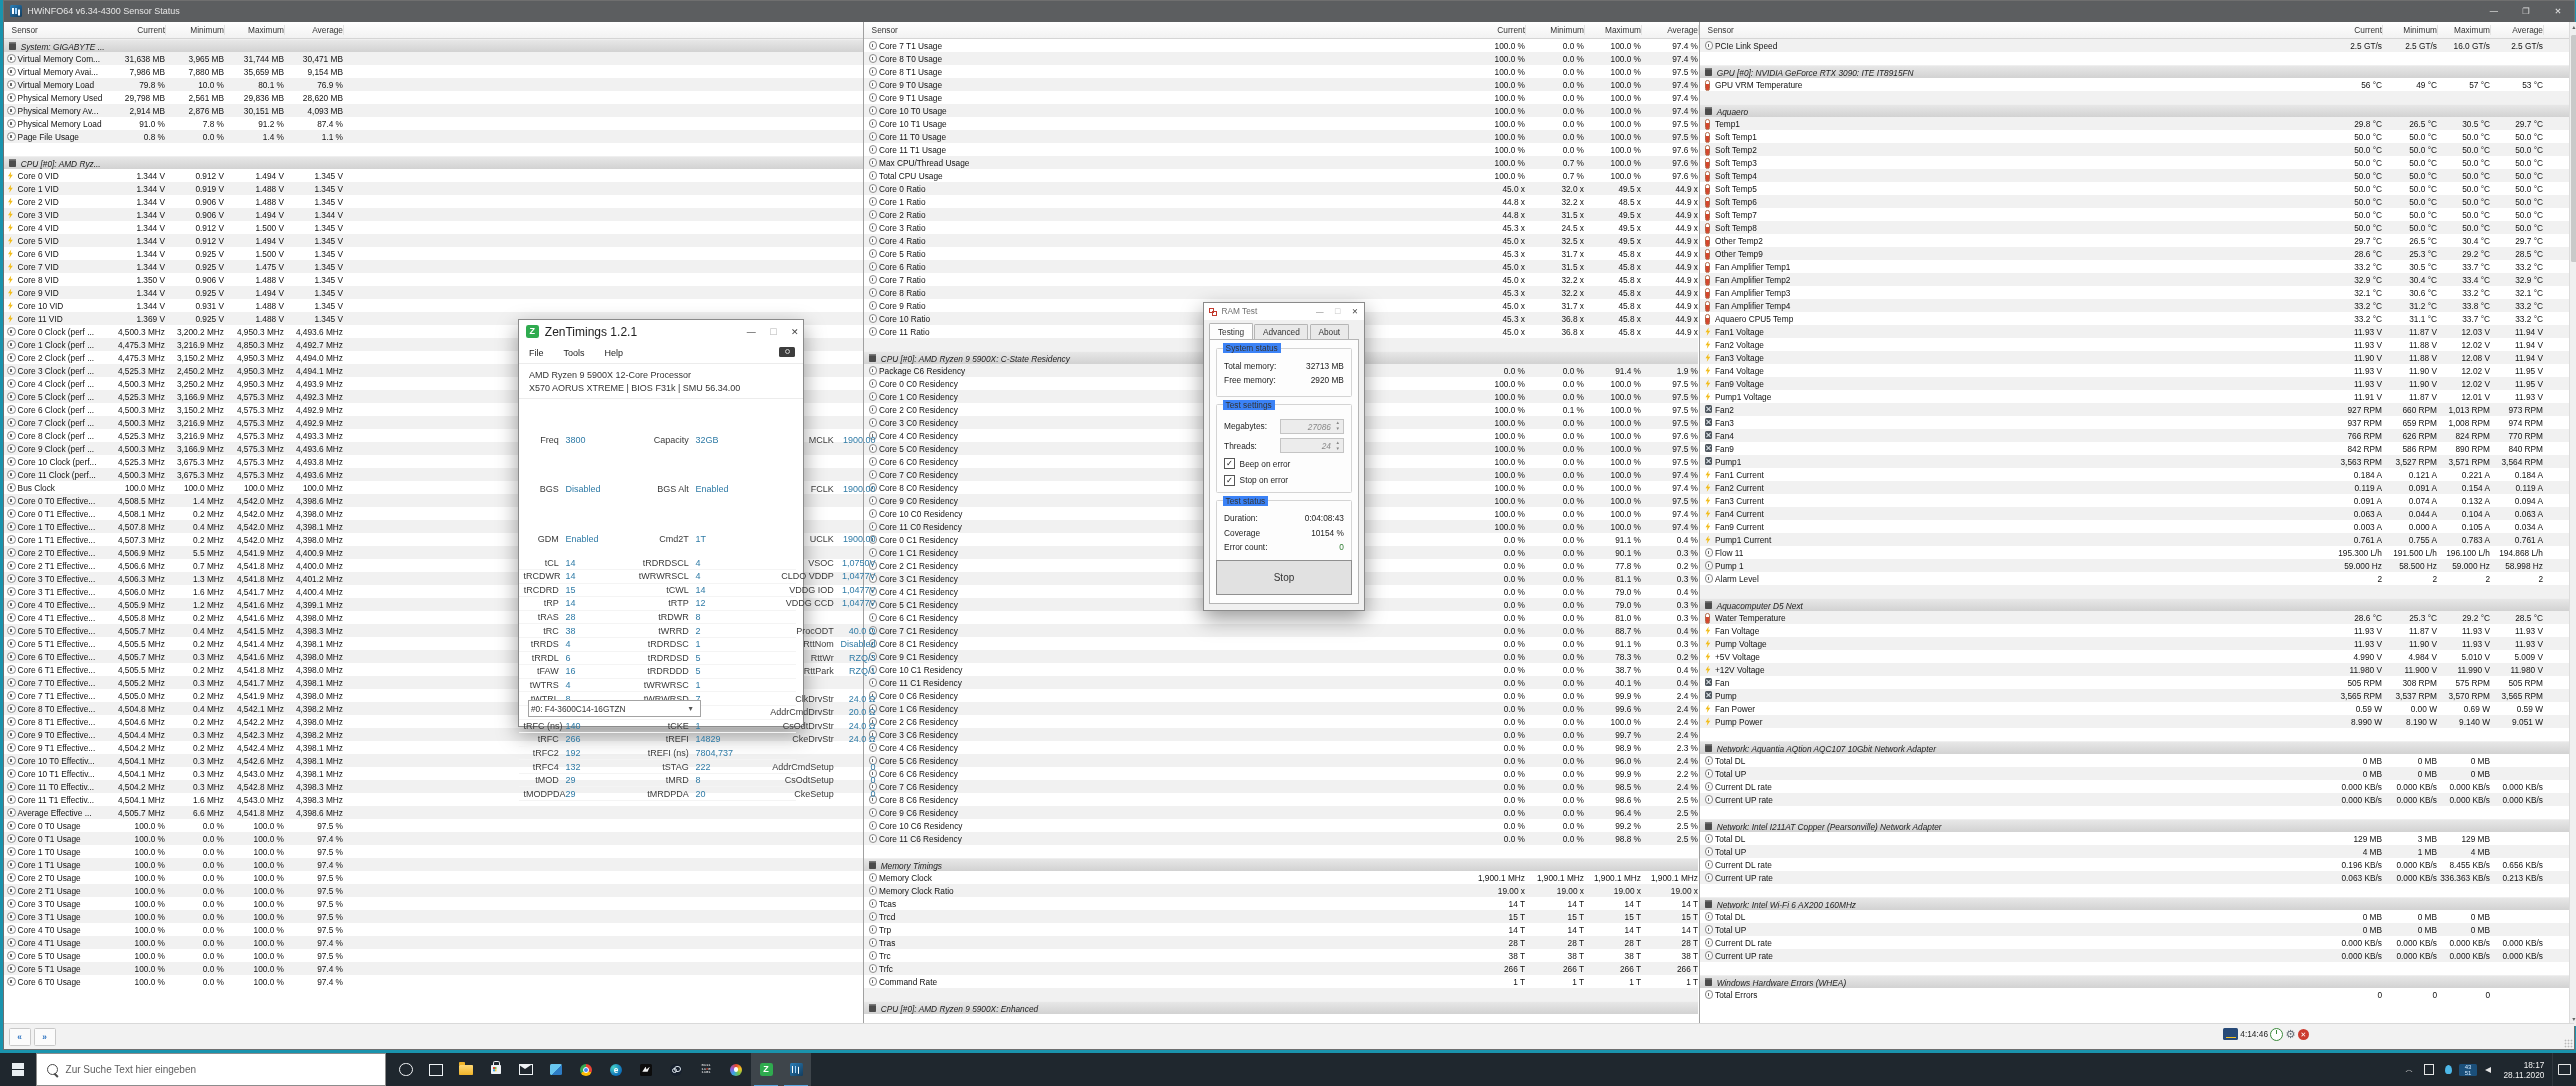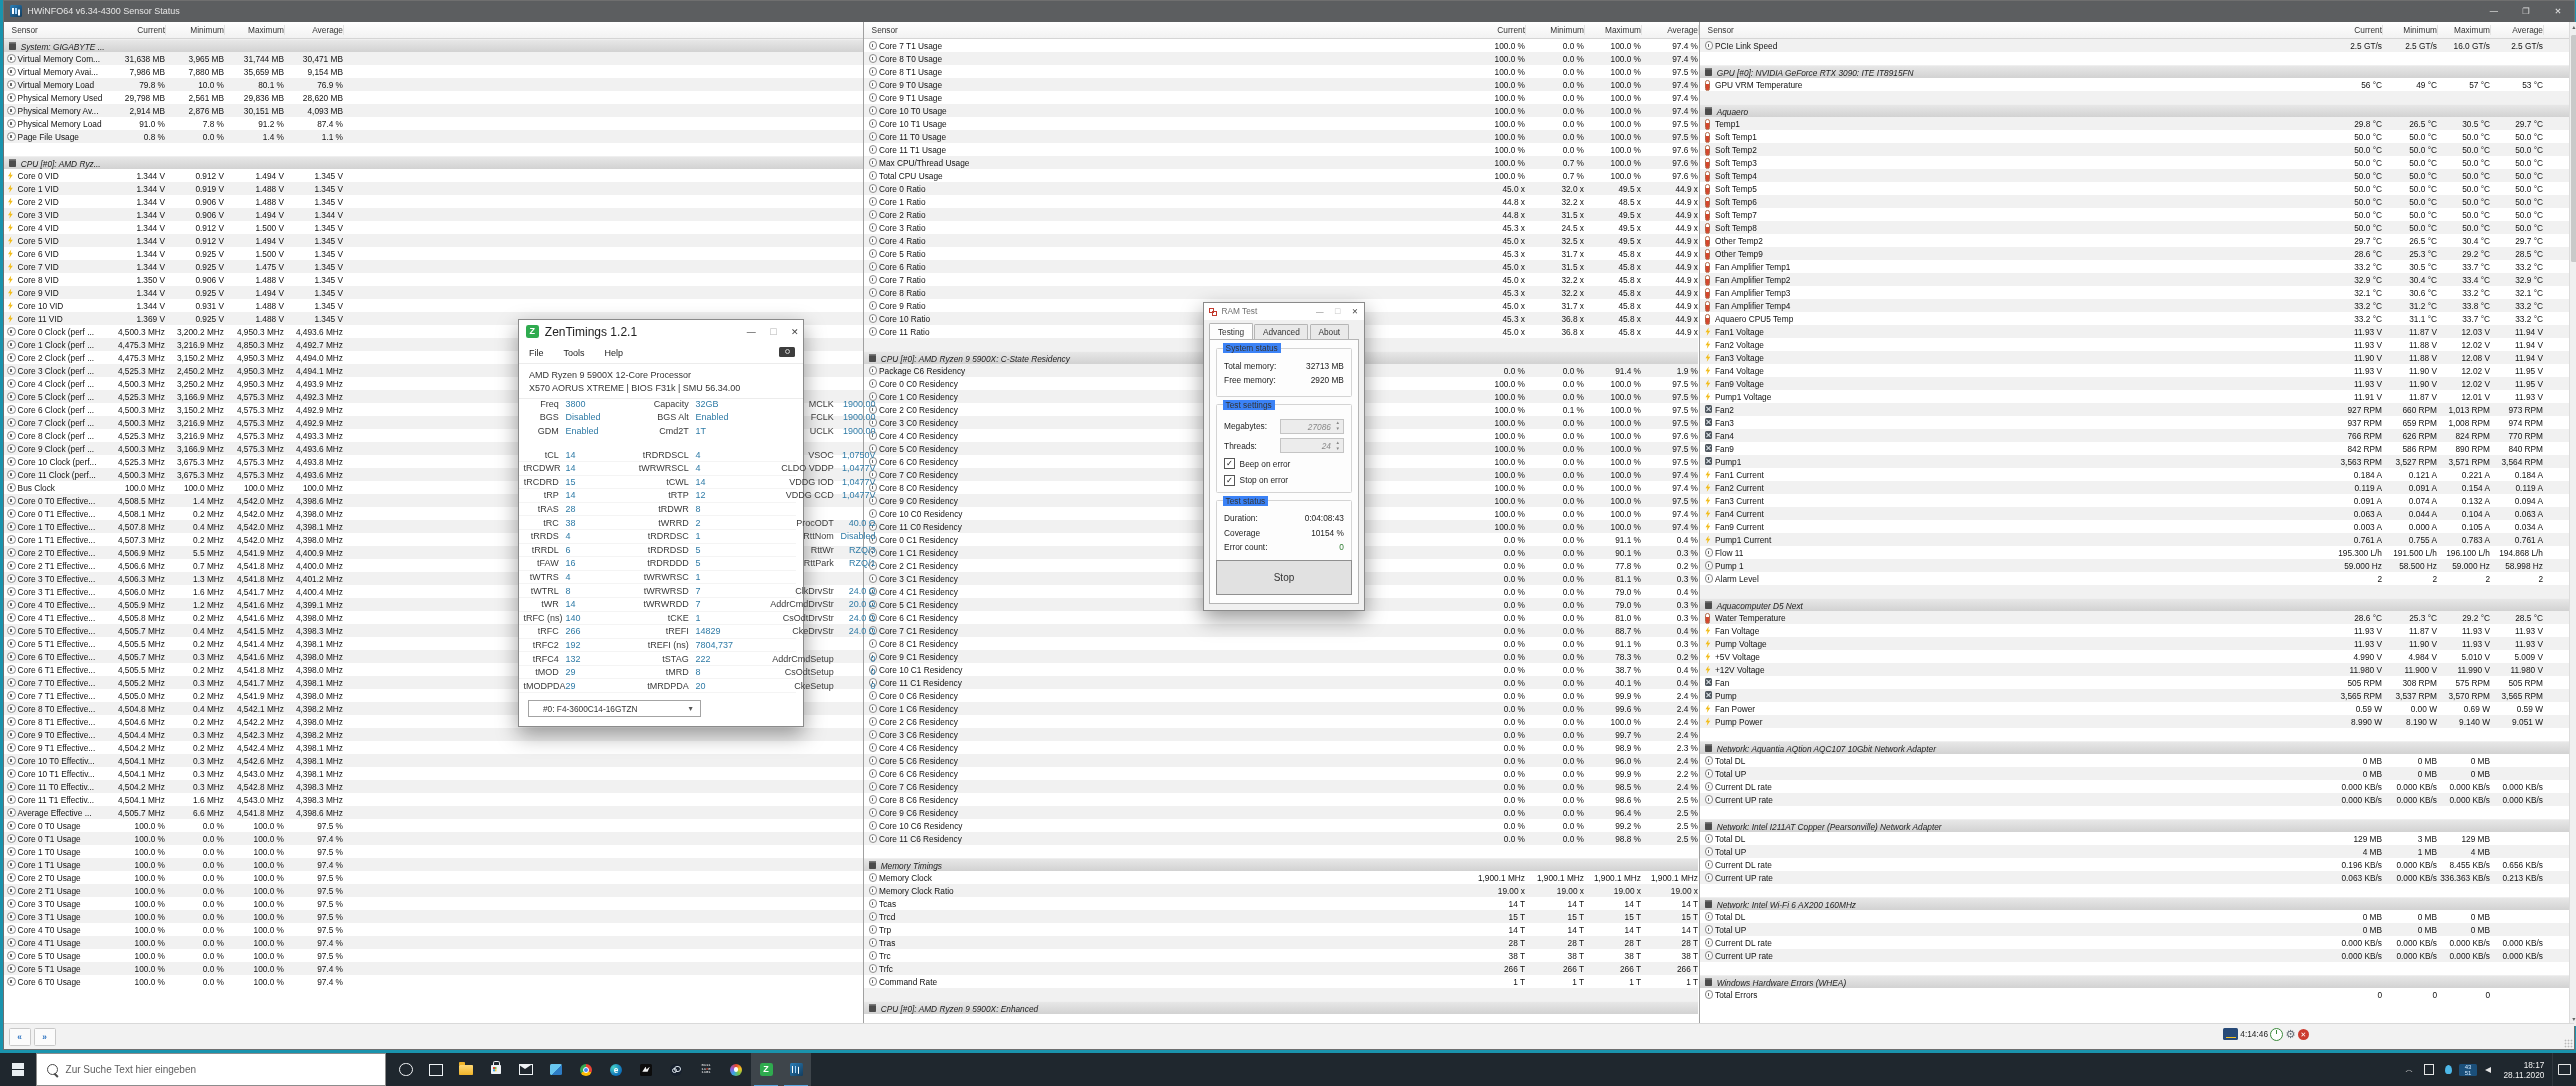--- a/index.html
+++ b/index.html
@@ -76,27 +76,27 @@
            font-size:9px;text-align:center;line-height:13px;margin:0 6px 0 6.8px;}
   .zen-title{color:#222;font-size:12px;}
   .zen-btns{position:absolute;right:4.5px;top:0;height:23px;display:flex;align-items:center;gap:13.6px;color:#444;font-size:9px;}
   .zen-menu{height:20px;display:flex;align-items:center;gap:20px;padding-left:10px;position:relative;color:#222;}
   .zen-cam{position:absolute;right:7.6px;top:3.8px;width:16px;height:10.6px;background:#3d3d3d;border-radius:1.5px;position:absolute;}
   .zen-cam::after{content:"";position:absolute;left:5.3px;top:2.3px;width:5.3px;height:5.3px;border:1.5px solid #cfcfcf;border-radius:50%;box-sizing:border-box;}
   .zen-info{padding:4.5px 0 3px 10px;border-top:0.8px solid #ececec;border-bottom:0.8px solid #ececec;color:#333;line-height:13px;}
   .zen-grid{position:absolute;left:0;top:77px;width:100%;}
   .zen-row{display:grid;grid-template-columns:42px 47px 83px 44px 101px 35px;height:13.6px;align-items:center;
            border-bottom:0.8px solid #f4f4f4;padding-left:4.5px;box-sizing:border-box;width:277px;}
-  .zen-row.noline{border-bottom:none;}
+  .zen-row.noline{border-bottom:none;margin-top:36px;}
   .zl{text-align:right;color:#3a3a3a;padding-right:6.8px;white-space:nowrap;}
   .zv{color:#2f7ba6;white-space:nowrap;}
   .zv.r{text-align:right;}
   .zen-gap{height:10.6px;}
   .zen-dd{position:absolute;left:9px;bottom:9px;width:173px;height:17.4px;border:0.8px solid #a3a3a3;background:#fff;
-          font-size:8.3px;color:#333;line-height:16.7px;padding-left:14px;box-sizing:border-box;}
+          font-size:8.3px;color:#333;line-height:16.7px;padding-left:2px;box-sizing:border-box;}
   .zen-dd .caret{position:absolute;right:6px;top:0;color:#555;font-size:6.8px;}
   
   .ram{position:absolute;left:1203px;top:302px;width:162px;height:309px;background:#f0f0f0;border:0.8px solid #8a8a8a;
        box-shadow:0 7.6px 20px rgba(0,0,0,.4);box-sizing:border-box;font-size:8.3px;color:#222;}
   .ram-tb{height:16.7px;background:#fff;display:flex;align-items:center;position:relative;}
   .ram-ico{width:6.8px;height:6.8px;margin:0 5.3px 0 5.3px;position:relative;}
   .ram-ico::before{content:"";position:absolute;left:0;top:0;width:3px;height:3px;border:1.1px solid #c23a2e;}
   .ram-ico::after{content:"";position:absolute;left:3px;top:3px;width:3px;height:3px;border:1.1px solid #c23a2e;}
   .ram-title{color:#707070;}
   .ram-btns{position:absolute;right:6px;top:0;height:16.7px;display:flex;align-items:center;gap:10.6px;color:#777;font-size:7.6px;}

